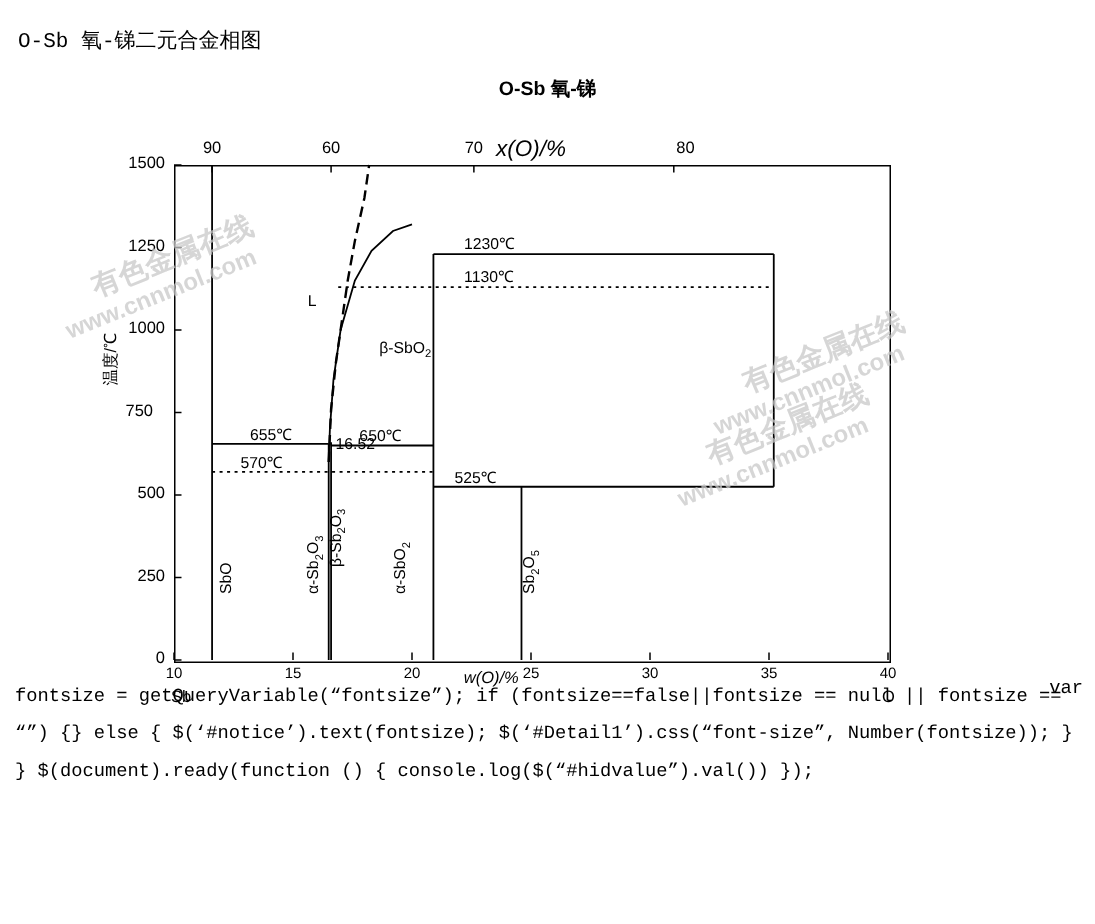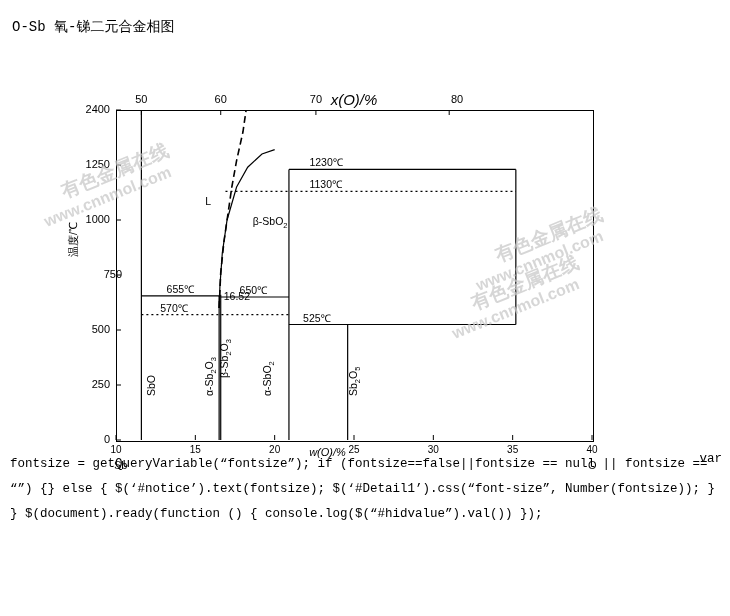--- a/index.html
+++ b/index.html
@@ -80,20 +80,21 @@
   .temp-lbl{position:absolute;font-size:10.5px;white-space:nowrap;}
   sub{font-size:7.5px;}
 </style>
 </head>
 <body>
 
 <div id="page-title">O-Sb 氧-锑二元合金相图</div>
 
 <div id="chart-wrap">
 
+  <div id="chart-title">O-Sb  氧-锑</div>
 
   <div id="xlabel-top">
     <i>x</i>(O)/%
   </div>
 
   <div id="plot"></div>
 
   <svg id="chart-svg" width="714" height="410">
       <line x1="108" y1="398" x2="108" y2="393" stroke="#000" stroke-width="1"></line>
       <line x1="187.33333333333331" y1="398" x2="187.33333333333331" y2="393" stroke="#000" stroke-width="1"></line>
@@ -129,55 +130,55 @@
       <polyline points="507.84000000000003,282.5 507.84000000000003,127.40000000000003" fill="none" stroke="#000" stroke-width="1.2"></polyline>
     </svg>
 
   <div id="ylabel">温度/℃</div>
   <div id="xlabel-bottom"><i>w</i>(O)/%</div>
 
   <div class="corner-lbl" id="corner-left" style="left:106px;top:417px;">Sb</div>
   <div class="corner-lbl" id="corner-right" style="left:580px;top:417px;">O</div>
 
   <div id="ticks-top">
-      <div class="tick-x-top" style="left: 133.387px; top: 51px;">50</div>
+      <div class="tick-x-top" style="left: 133.387px; top: 51px;">90</div>
       <div class="tick-x-top" style="left: 212.72px; top: 51px;">60</div>
       <div class="tick-x-top" style="left: 307.92px; top: 51px;">70</div>
       <div class="tick-x-top" style="left: 449px; top: 51px;">80</div>
     </div>
   <div id="ticks-bottom">
       <div class="tick-x-bot" style="left: 108px; top: 402px;">10</div>
       <div class="tick-x-bot" style="left: 187.333px; top: 402px;">15</div>
       <div class="tick-x-bot" style="left: 266.667px; top: 402px;">20</div>
       <div class="tick-x-bot" style="left: 346px; top: 402px;">25</div>
       <div class="tick-x-bot" style="left: 425.333px; top: 402px;">30</div>
       <div class="tick-x-bot" style="left: 504.667px; top: 402px;">35</div>
       <div class="tick-x-bot" style="left: 584px; top: 402px;">40</div>
     </div>
   <div id="ticks-left">
       <div class="tick-y" style="left: 66px; top: 391px;">0</div>
       <div class="tick-y" style="left: 66px; top: 336px;">250</div>
       <div class="tick-y" style="left: 66px; top: 281px;">500</div>
-      <div class="tick-y" style="left: 78px; top: 226px;">750</div>
+      <div class="tick-y" style="left: 58px; top: 226px;">750</div>
       <div class="tick-y" style="left: 66px; top: 171px;">1000</div>
       <div class="tick-y" style="left: 66px; top: 116px;">1250</div>
-      <div class="tick-y" style="left: 66px; top: 61px;">2400</div>
+      <div class="tick-y" style="left: 66px; top: 61px;">1500</div>
     </div>
   <div id="annots">
       <div class="temp-lbl" style="left: 301.4px; top: 113.4px;">1230℃</div>
       <div class="temp-lbl" style="left: 301.4px; top: 135.4px; text-align: center;">1130℃</div>
       <div class="temp-lbl" style="left: 158.6px; top: 239.9px;">655℃</div>
       <div class="temp-lbl" style="left: 231.587px; top: 241px;">650℃</div>
       <div class="temp-lbl" style="left: 152.253px; top: 258.6px;">570℃</div>
       <div class="temp-lbl" style="left: 295.053px; top: 268.5px;">525℃</div>
       <div class="temp-lbl" style="left: 215.72px; top: 247.6px;">16.52</div>
     </div>
   <div id="phases">
       <div class="phase-lbl" style="left: 197.2px; top: 153.4px;">L</div>
-      <div class="phase-lbl" style="left: 244.8px; top: 173px;">β-SbO<sub>2</sub></div>
+      <div class="phase-lbl" style="left: 244.8px; top: 184px;">β-SbO<sub>2</sub></div>
       <div class="phase-lbl-v" style="left: 137.387px; top: 354px;">SbO</div>
       <div class="phase-lbl-v" style="left: 194.507px; top: 354px;">α-Sb<sub>2</sub>O<sub>3</sub></div>
       <div class="phase-lbl-v" style="left: 210.373px; top: 336.4px;">β-Sb<sub>2</sub>O<sub>3</sub></div>
       <div class="phase-lbl-v" style="left: 253.213px; top: 354px;">α-SbO<sub>2</sub></div>
       <div class="phase-lbl-v" style="left: 338.893px; top: 354px;">Sb<sub>2</sub>O<sub>5</sub></div>
     </div>
 </div>
 
 <div class="wm" style="left:58px;top:158px;">有色金属在线</div>
 <div class="wm wm2" style="left:40px;top:188px;">www.cnnmol.com</div>

